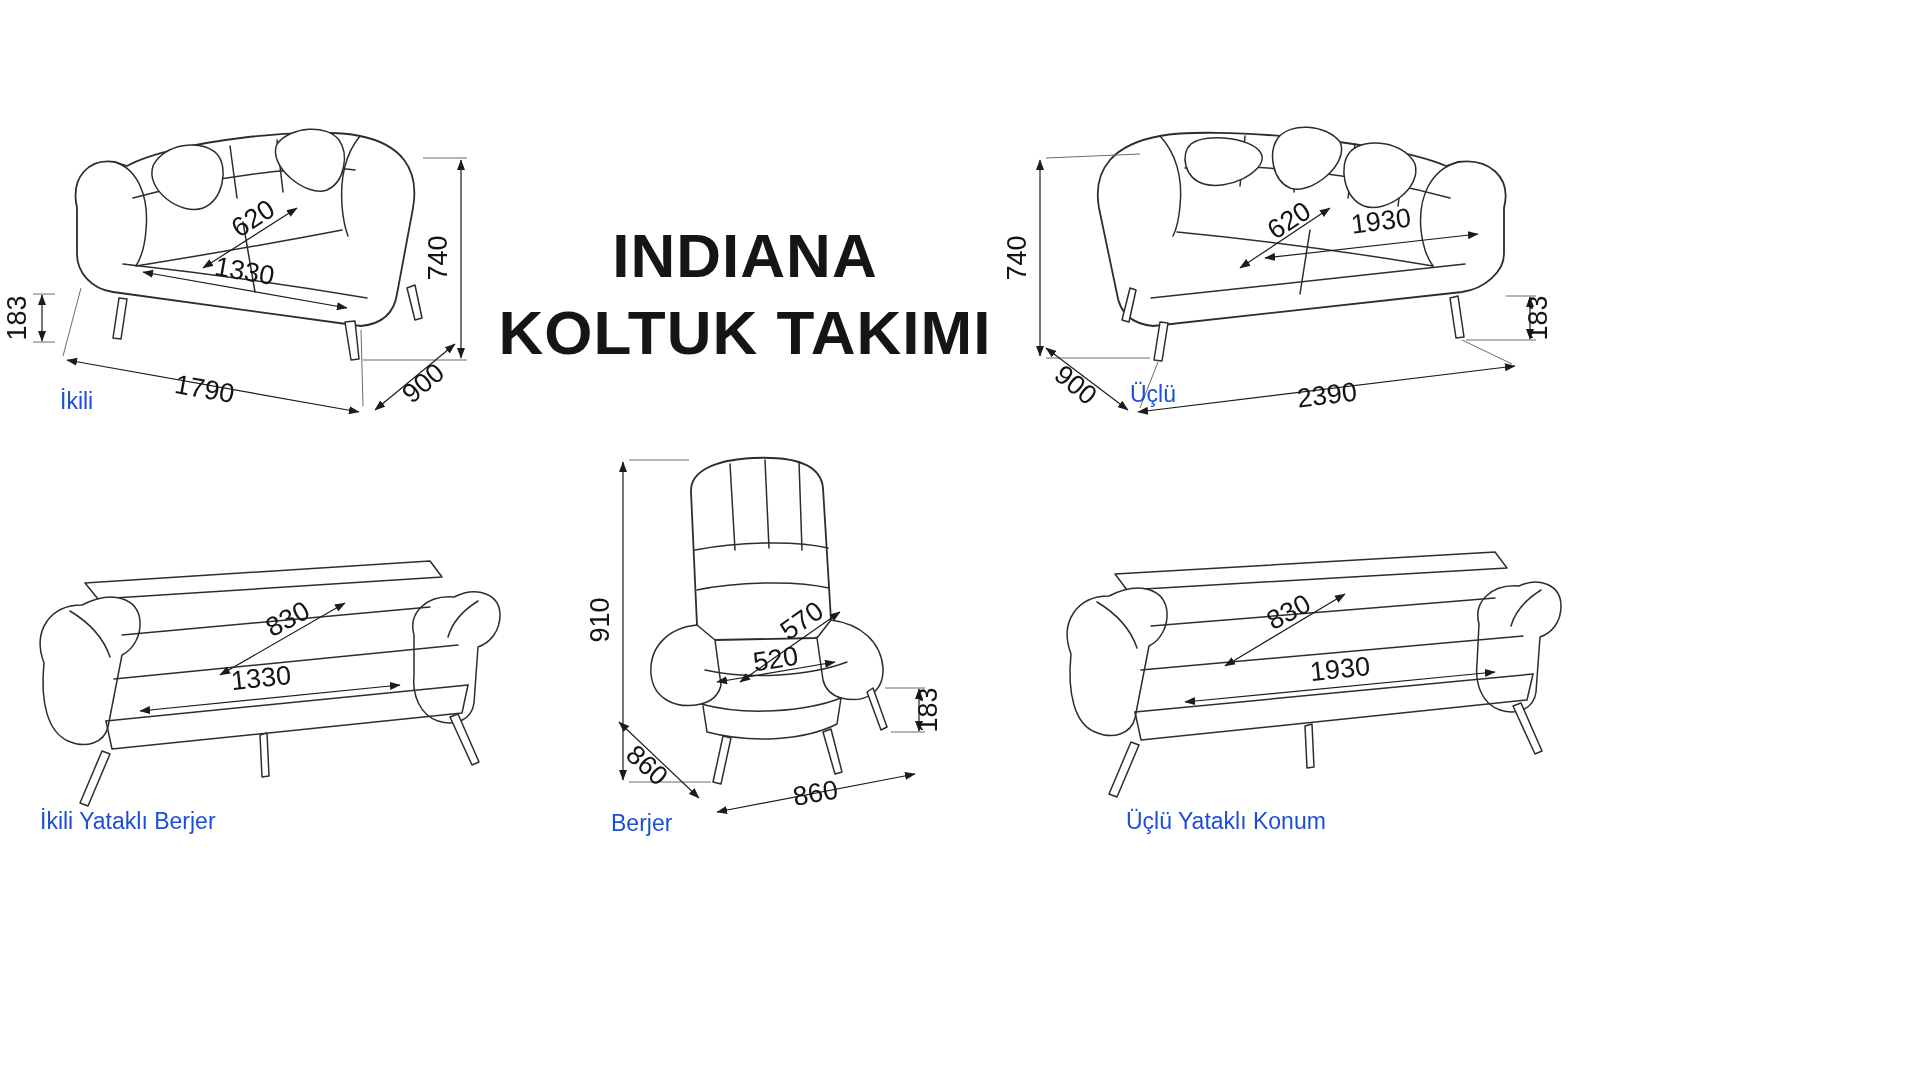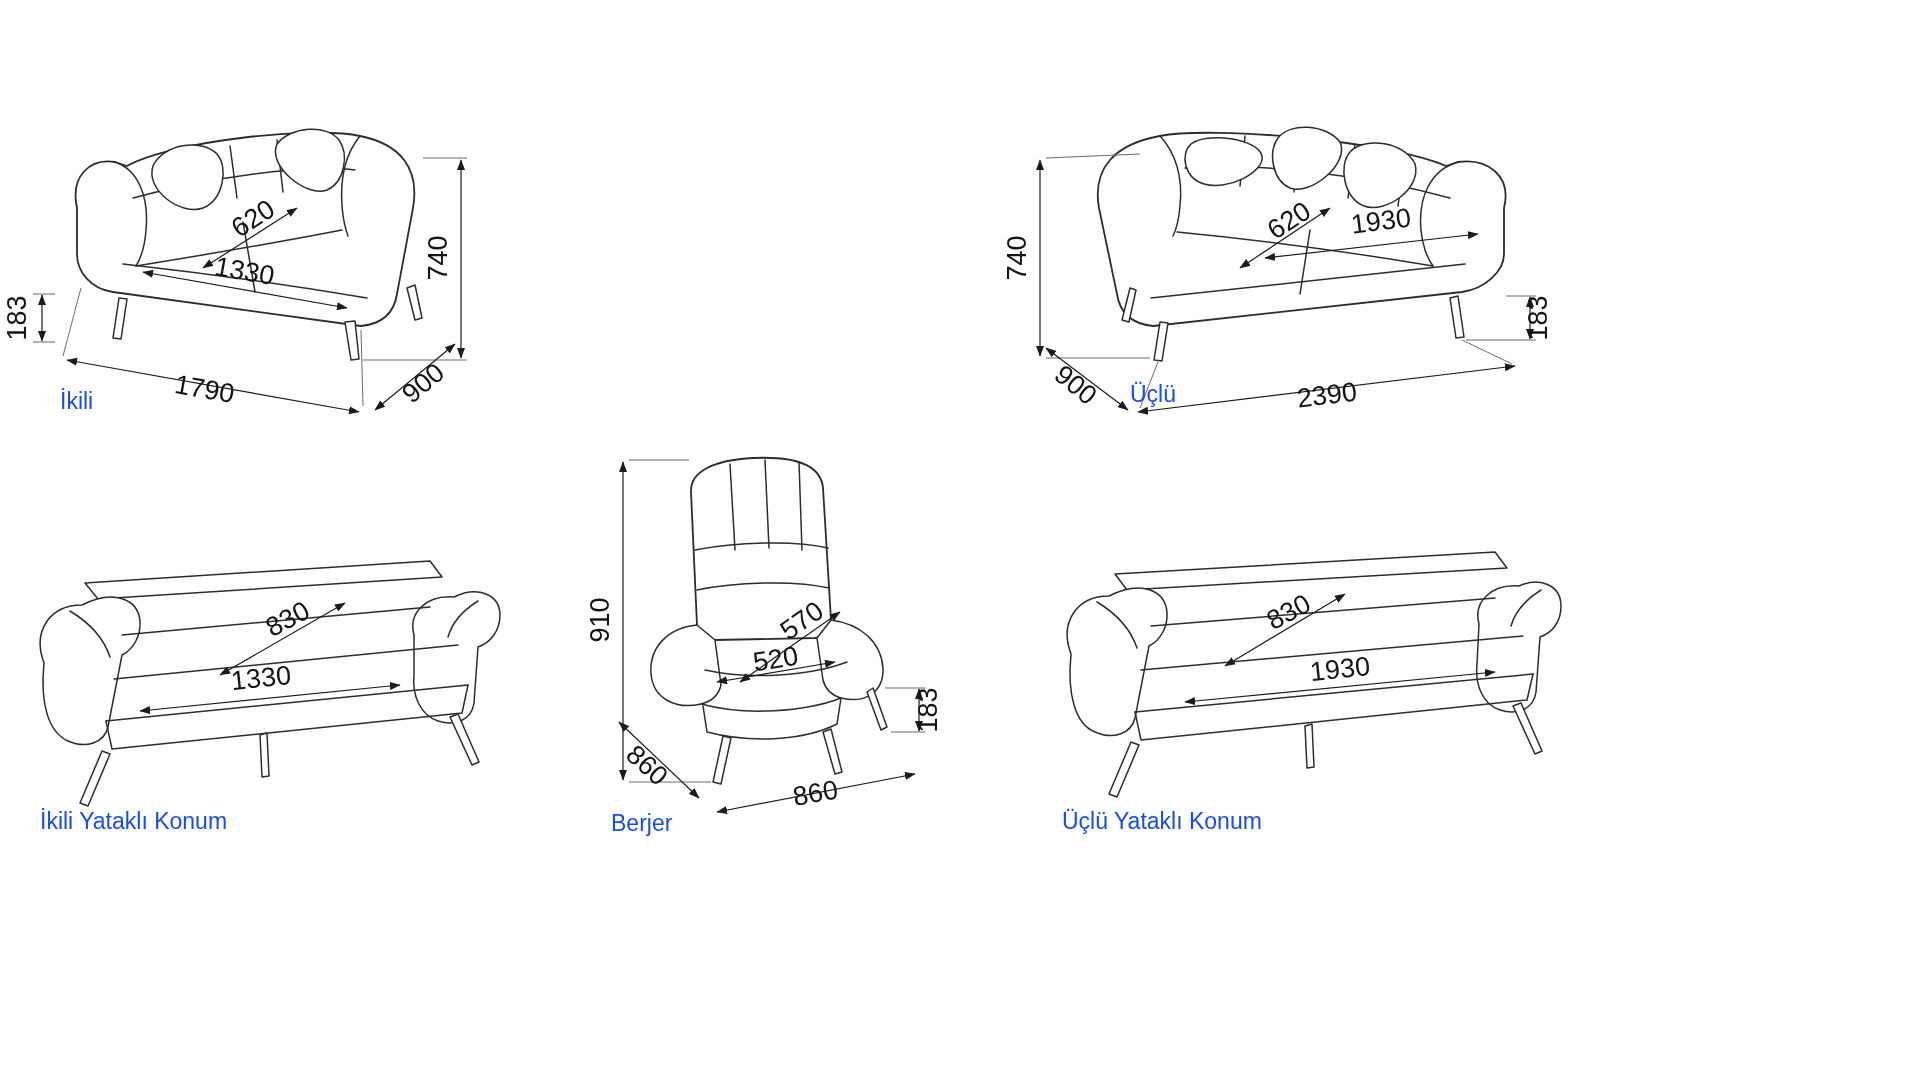--- a/index.html
+++ b/index.html
@@ -13,20 +13,22 @@
   .sketch{fill:none;stroke:#2d2d2d;stroke-width:1.5;stroke-linecap:round}
   .fillw{fill:#ffffff;stroke:#2d2d2d;stroke-width:1.5;stroke-linejoin:round}
   .dim{stroke:#1c1c1c;stroke-width:1.2;fill:none}
   .ext{stroke:#6b6b6b;stroke-width:1;fill:none}
   text.dimtxt{font-family:"Liberation Sans",sans-serif;font-size:27px;fill:#141414;text-anchor:middle}
 </style>
 </head>
 <body>
 
 <div class="title-block">
+  <div>INDIANA</div>
+  <div>KOLTUK TAKIMI</div>
 </div>
 
 <svg style="left:15px;top:58px" width="470" height="362" viewBox="0 0 470 362">
   <defs>
     <marker id="a1" viewBox="0 0 8 6" refX="7.5" refY="3" markerWidth="9" markerHeight="7" orient="auto-start-reverse">
       <path d="M0,0 L8,3 L0,6 Z" fill="#1c1c1c"></path>
     </marker>
   </defs>
   <g>
     <path class="outline" d="M62,150 C55,118 75,100 100,104 L112,108 C160,82 300,68 345,78 C385,86 405,110 398,150 L382,236 C379,256 366,266 346,268 L98,234 C76,231 62,214 62,196 Z"></path>
@@ -135,21 +137,21 @@
     <path class="fillw" d="M440,182 L462,230 L469,227 L448,179 Z"></path>
   </g>
   <g>
     <line class="dim" x1="210" y1="140" x2="335" y2="68" marker-start="url(#a3)" marker-end="url(#a3)"></line>
     <text class="dimtxt" transform="rotate(-28 282 92)" x="282" y="92">830</text>
 
     <line class="dim" x1="130" y1="176" x2="390" y2="150" marker-start="url(#a3)" marker-end="url(#a3)"></line>
     <text class="dimtxt" transform="rotate(-6 252 152)" x="252" y="152">1330</text>
   </g>
 </svg>
-<div class="piece-label" style="left:40px;top:808px;width:400px">İkili Yataklı Konum</div>
+<div class="piece-label" style="left:40px;top:808px;width:400px">İkili Yataklı Berjer</div>
 
 <svg style="left:585px;top:430px" width="400" height="400" viewBox="0 0 400 400">
   <defs>
     <marker id="a4" viewBox="0 0 8 6" refX="7.5" refY="3" markerWidth="9" markerHeight="7" orient="auto-start-reverse">
       <path d="M0,0 L8,3 L0,6 Z" fill="#1c1c1c"></path>
     </marker>
   </defs>
   <g>
     <path class="outline" d="M112,195 L106,62 C105,42 128,30 168,28 C212,26 236,36 238,58 L246,190 C246,200 240,206 230,208 L130,210 C120,210 113,204 112,195 Z"></path>
     <path class="sketch" d="M145,34 L150,120 M180,30 L184,118 M214,32 L217,120"></path>
@@ -207,13 +209,13 @@
     <path class="fillw" d="M478,178 L500,226 L507,223 L486,175 Z"></path>
   </g>
   <g>
     <line class="dim" x1="190" y1="138" x2="310" y2="66" marker-start="url(#a5)" marker-end="url(#a5)"></line>
     <text class="dimtxt" transform="rotate(-28 258 92)" x="258" y="92">830</text>
 
     <line class="dim" x1="150" y1="174" x2="460" y2="144" marker-start="url(#a5)" marker-end="url(#a5)"></line>
     <text class="dimtxt" transform="rotate(-6 306 150)" x="306" y="150">1930</text>
   </g>
 </svg>
-<div class="piece-label" style="left:1062px;top:808px;width:400px">Üçlü Yataklı Konum</div>
+<div class="piece-label" style="left:1126px;top:808px;width:400px">Üçlü Yataklı Konum</div>
 
 </body></html>

